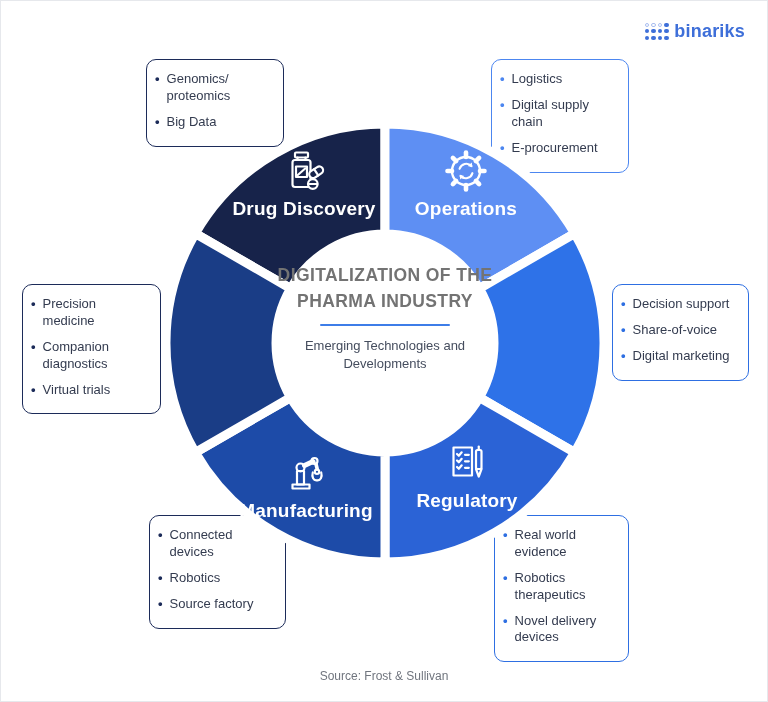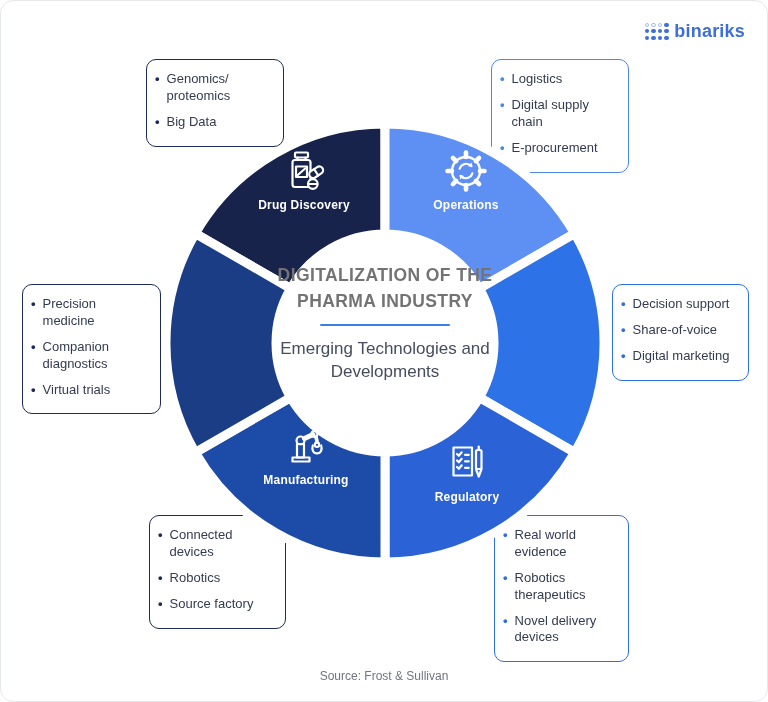--- a/index.html
+++ b/index.html
@@ -1,42 +1,42 @@
 <!DOCTYPE html>
 <html><head>
 <meta charset="utf-8">
 <style>
   html,body{margin:0;padding:0;background:#fff;}
   body{font-family:"Liberation Sans","DejaVu Sans",sans-serif;}
   .canvas{position:relative;width:768px;height:702px;background:#ffffff;
-    border:1px solid #e6e8ec;border-radius:13px;box-sizing:border-box;overflow:hidden;}
+    border:1px solid #e6e8ec;border-radius:0;box-sizing:border-box;overflow:hidden;}
   
   .logo{position:absolute;top:20px;right:22px;display:flex;align-items:center;gap:5px;}
   .logo-mark{display:grid;grid-template-columns:repeat(4,5px);grid-auto-rows:5px;gap:1.5px;}
   .logo-mark i{width:4.4px;height:4.4px;border-radius:50%;background:#3e6fd9;}
   .logo-mark i.hollow{background:transparent;border:1.2px solid #a9bef0;box-sizing:border-box;}
   .logo-text{font-size:18px;font-weight:700;letter-spacing:.2px;}
   
   .callout{position:absolute;background:#fff;border:1.6px solid;border-radius:10px;
     padding:11px 10px 6px 8px;box-sizing:border-box;z-index:1;}
   .callout ul{list-style:none;margin:0;padding:0;}
   .callout li{display:flex;gap:7px;margin-bottom:9px;font-size:13px;line-height:1.3;
     color:#333b4f;font-weight:500;}
   .callout .blt{font-size:13px;line-height:1.3;font-weight:700;}
   
   .donut{position:absolute;left:0;top:0;z-index:2;pointer-events:none;}
   
   .seg-group{position:absolute;width:160px;display:flex;flex-direction:column;align-items:center;
     gap:4px;z-index:3;}
-  .seg-label{color:#ffffff;font-size:12px;font-weight:700;letter-spacing:.2px;text-align:center;}
+  .seg-label{color:#ffffff;font-size:19px;font-weight:700;letter-spacing:.2px;text-align:center;}
   
   .center-block{position:absolute;left:272px;top:261px;width:224px;text-align:center;z-index:3;}
   .center-title{font-size:17.5px;font-weight:800;letter-spacing:.4px;line-height:1.5;color:#737373;}
   .center-divider{width:130px;height:2px;margin:9px auto 11px auto;border-radius:1px;}
-  .center-subtitle{font-size:17px;font-weight:500;line-height:1.4;color:#454d5e;}
+  .center-subtitle{font-size:13px;font-weight:500;line-height:1.4;color:#454d5e;}
   .source{position:absolute;left:0;top:668px;width:100%;text-align:center;font-size:12px;
     color:#70757e;z-index:1;}
   svg.icon{display:block;}
 </style>
 </head>
 <body>
 
 <div class="canvas">
 
   <div class="logo">
@@ -221,21 +221,21 @@
         <path d="M13,27 l1.8,1.8 l2.9,-3.5"></path>
           <line x1="21" y1="27.8" x2="24.8" y2="27.8"></line>
         <line x1="34.75" y1="6.5" x2="34.75" y2="10"></line>
         <rect x="32" y="10" width="5.5" height="19" rx="1.5"></rect>
         <path d="M32,29 l2.75,7.5 l2.75,-7.5"></path>
       </g>
     </svg>
     <div class="seg-label">Regulatory</div>
   </div>
 
-  <div class="seg-group" style="left:225px;top:422px;">
+  <div class="seg-group" style="left:225px;top:449px;">
     <svg class="icon" width="46" height="46" viewBox="0 0 46 46">
       <g stroke="#fff" stroke-width="2.2" fill="none" stroke-linecap="round" stroke-linejoin="round">
         <rect x="9.5" y="34.5" width="17" height="4"></rect>
         <rect x="14" y="21" width="7" height="13.5"></rect>
         <circle cx="17.5" cy="17.5" r="4"></circle>
         <line x1="21.5" y1="15.5" x2="30" y2="11.5" stroke-width="5"></line>
         <circle cx="31.5" cy="11" r="3"></circle>
         <line x1="33" y1="14" x2="34.2" y2="19" stroke-width="3.6"></line>
         <circle cx="34" cy="21.8" r="2.2"></circle>
         <path d="M29.8,22.5 c-1.5,5 1,7.6 3.6,7.9"></path>

